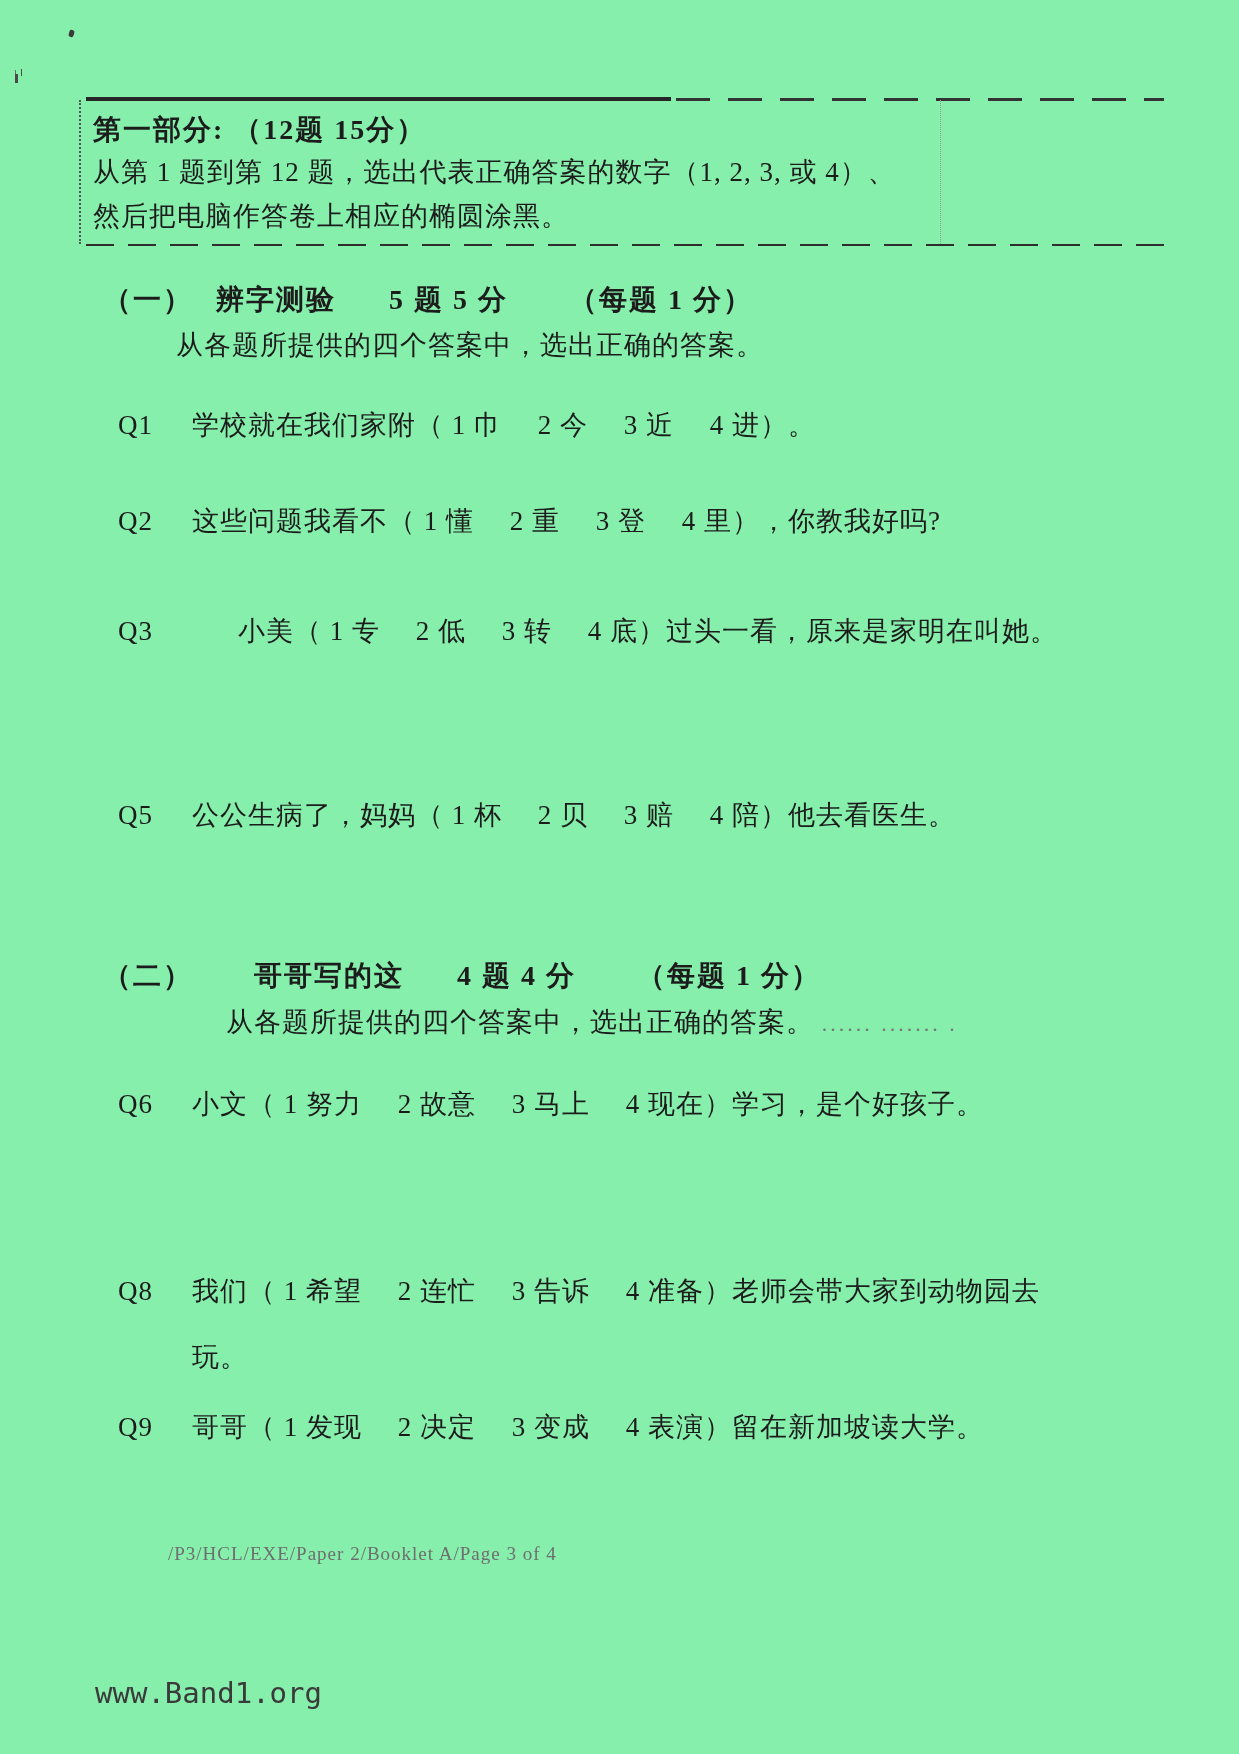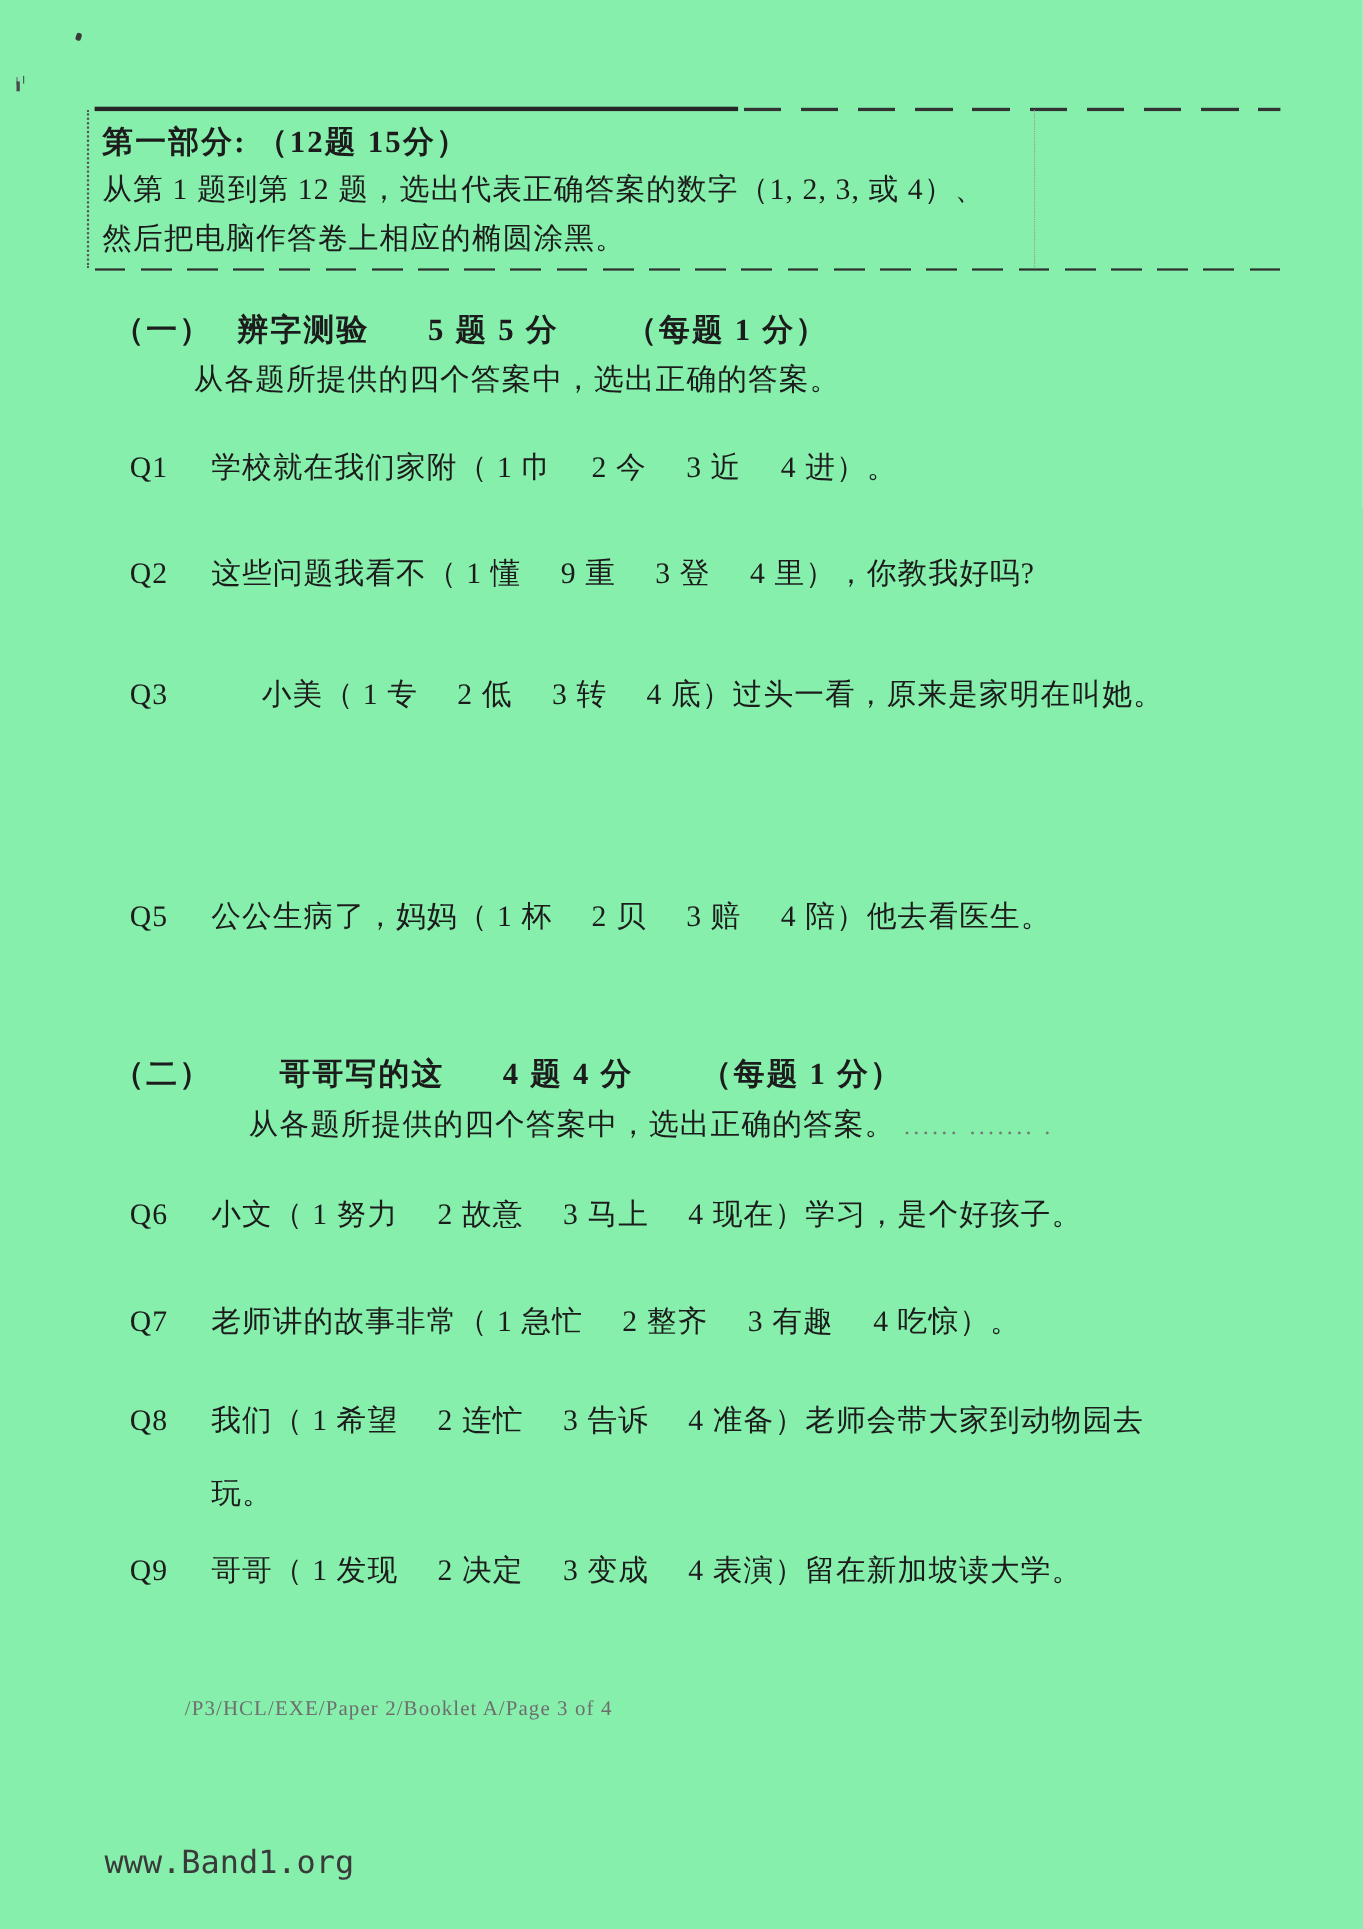--- a/index.html
+++ b/index.html
@@ -116,21 +116,21 @@
   .q-text {
     font-size: 27px;
     letter-spacing: 1px;
     line-height: 66px;
     max-width: 855px;
   }
   .q1 { top: 392px; }
   .q2 { top: 488px; }
   .q3 { top: 598px; gap: 46px; }
   .q4 { top: 731px; }
-  .q5 { top: 800px; }
+  .q5 { top: 782px; }
   .q6 { top: 1071px; }
   .q7 { top: 1168px; }
   .q8 { top: 1258px; }
   .q9 { top: 1394px; }
 
   
   .footer-ref {
     position: absolute;
     left: 168px; top: 1543px;
     font-size: 19px;
@@ -174,21 +174,21 @@
   <div class="section-instruction instr1">
     <span>从各题所提供的四个答案中，选出正确的答案。</span>
   </div>
 
   <div class="question q1">
     <span class="q-label">Q1</span>
     <span class="q-text">学校就在我们家附（ 1 巾　 2 今　 3 近　 4 进）。</span>
   </div>
   <div class="question q2">
     <span class="q-label">Q2</span>
-    <span class="q-text">这些问题我看不（ 1 懂　 9 重　 3 登　 4 里），你教我好吗?</span>
+    <span class="q-text">这些问题我看不（ 1 懂　 2 重　 3 登　 4 里），你教我好吗?</span>
   </div>
   <div class="question q3">
     <span class="q-label">Q3</span>
     <span class="q-text">小美（ 1 专　 2 低　 3 转　 4 底）过头一看，原来是家明在叫她。</span>
   </div>
   <div class="question q5">
     <span class="q-label">Q5</span>
     <span class="q-text">公公生病了，妈妈（ 1 杯　 2 贝　 3 赔　 4 陪）他去看医生。</span>
   </div>
 
@@ -200,24 +200,20 @@
   </div>
   <div class="section-instruction instr2">
     <span>从各题所提供的四个答案中，选出正确的答案。</span>
     <span class="instr-trail">...... ....... .</span>
   </div>
 
   <div class="question q6">
     <span class="q-label">Q6</span>
     <span class="q-text">小文（ 1 努力　 2 故意　 3 马上　 4 现在）学习，是个好孩子。</span>
   </div>
-  <div class="question q7">
-    <span class="q-label">Q7</span>
-    <span class="q-text">老师讲的故事非常（ 1 急忙　 2 整齐　 3 有趣　 4 吃惊）。</span>
-  </div>
   <div class="question q8">
     <span class="q-label">Q8</span>
     <span class="q-text">我们（ 1 希望　 2 连忙　 3 告诉　 4 准备）老师会带大家到动物园去玩。</span>
   </div>
   <div class="question q9">
     <span class="q-label">Q9</span>
     <span class="q-text">哥哥（ 1 发现　 2 决定　 3 变成　 4 表演）留在新加坡读大学。</span>
   </div>
 
   <div class="footer-ref">/P3/HCL/EXE/Paper 2/Booklet A/Page 3 of 4</div>

